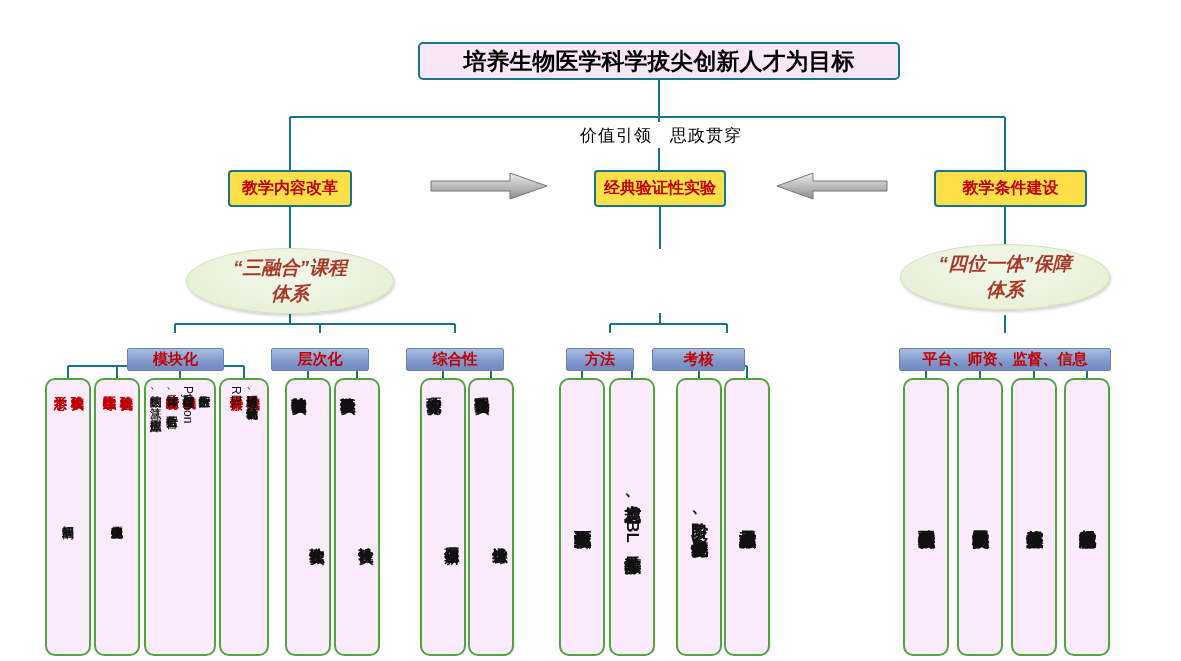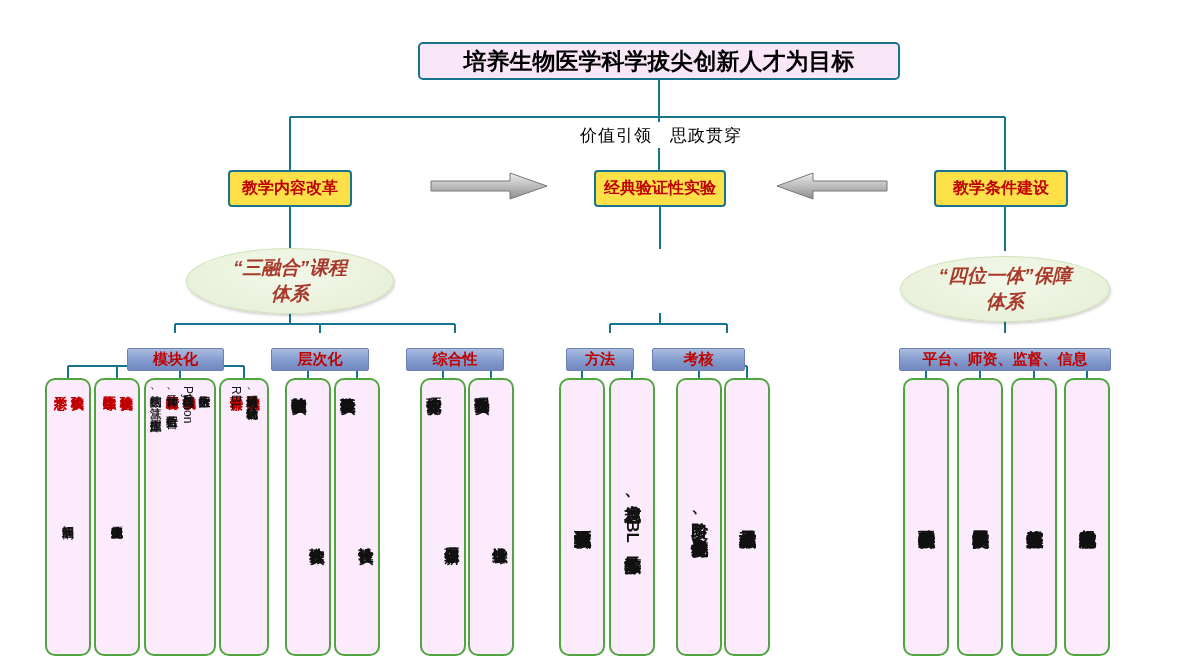--- a/index.html
+++ b/index.html
@@ -91,40 +91,40 @@
       M1005 355 L1005 366 M926 366 L1087 366 M926 366 L926 379 M980 366 L980 379 M1034 366 L1034 379 M1087 366 L1087 379
     "></path>
   </svg>
 
   <div class="topbox">培养生物医学科学拔尖创新人才为目标</div>
 
   <div class="banner">价值引领　思政贯穿</div>
 
   <div class="l2" style="left:228px;width:124px">教学内容改革</div>
   <div class="l2" style="left:594px;width:132px">经典验证性实验</div>
-  <div class="l2" style="left:934px;width:134px">教学条件建设</div>
+  <div class="l2" style="left:934px;width:153px">教学条件建设</div>
 
   <svg class="arrow" style="left:430px;top:171px" width="118" height="30">
     <defs>
       <linearGradient id="metal" x1="0" y1="0" x2="0" y2="1">
         <stop offset="0" stop-color="#ececec"></stop>
         <stop offset="0.5" stop-color="#bdbdbd"></stop>
         <stop offset="1" stop-color="#8f8f8f"></stop>
       </linearGradient>
     </defs>
     <polygon points="1,10 80,10 80,2 117,15 80,28 80,20 1,20" fill="url(#metal)" stroke="#777777" stroke-width="1"></polygon>
   </svg>
 
   <svg class="arrow" style="left:776px;top:171px" width="112" height="30">
     <polygon points="111,10 37,10 37,2 1,15 37,28 37,20 111,20" fill="url(#metal)" stroke="#777777" stroke-width="1"></polygon>
   </svg>
 
   <div class="ellipse" style="left:186px;top:248px;width:208px;height:66px">“三融合”课程
 体系</div>
-  <div class="ellipse" style="left:900px;top:256px;width:210px;height:66px">“四位一体”保障
+  <div class="ellipse" style="left:900px;top:244px;width:210px;height:66px">“四位一体”保障
 体系</div>
 
   <div class="bar" style="left:127px;width:97px">模块化</div>
   <div class="bar" style="left:271px;width:98px">层次化</div>
   <div class="bar" style="left:406px;width:98px">综合性</div>
   <div class="bar" style="left:566px;width:68px">方法</div>
   <div class="bar" style="left:652px;width:93px">考核</div>
   <div class="bar" style="left:899px;width:212px">平台、师资、监督、信息</div>
 
   <div class="vbox g1" style="left:45px;width:46px">

